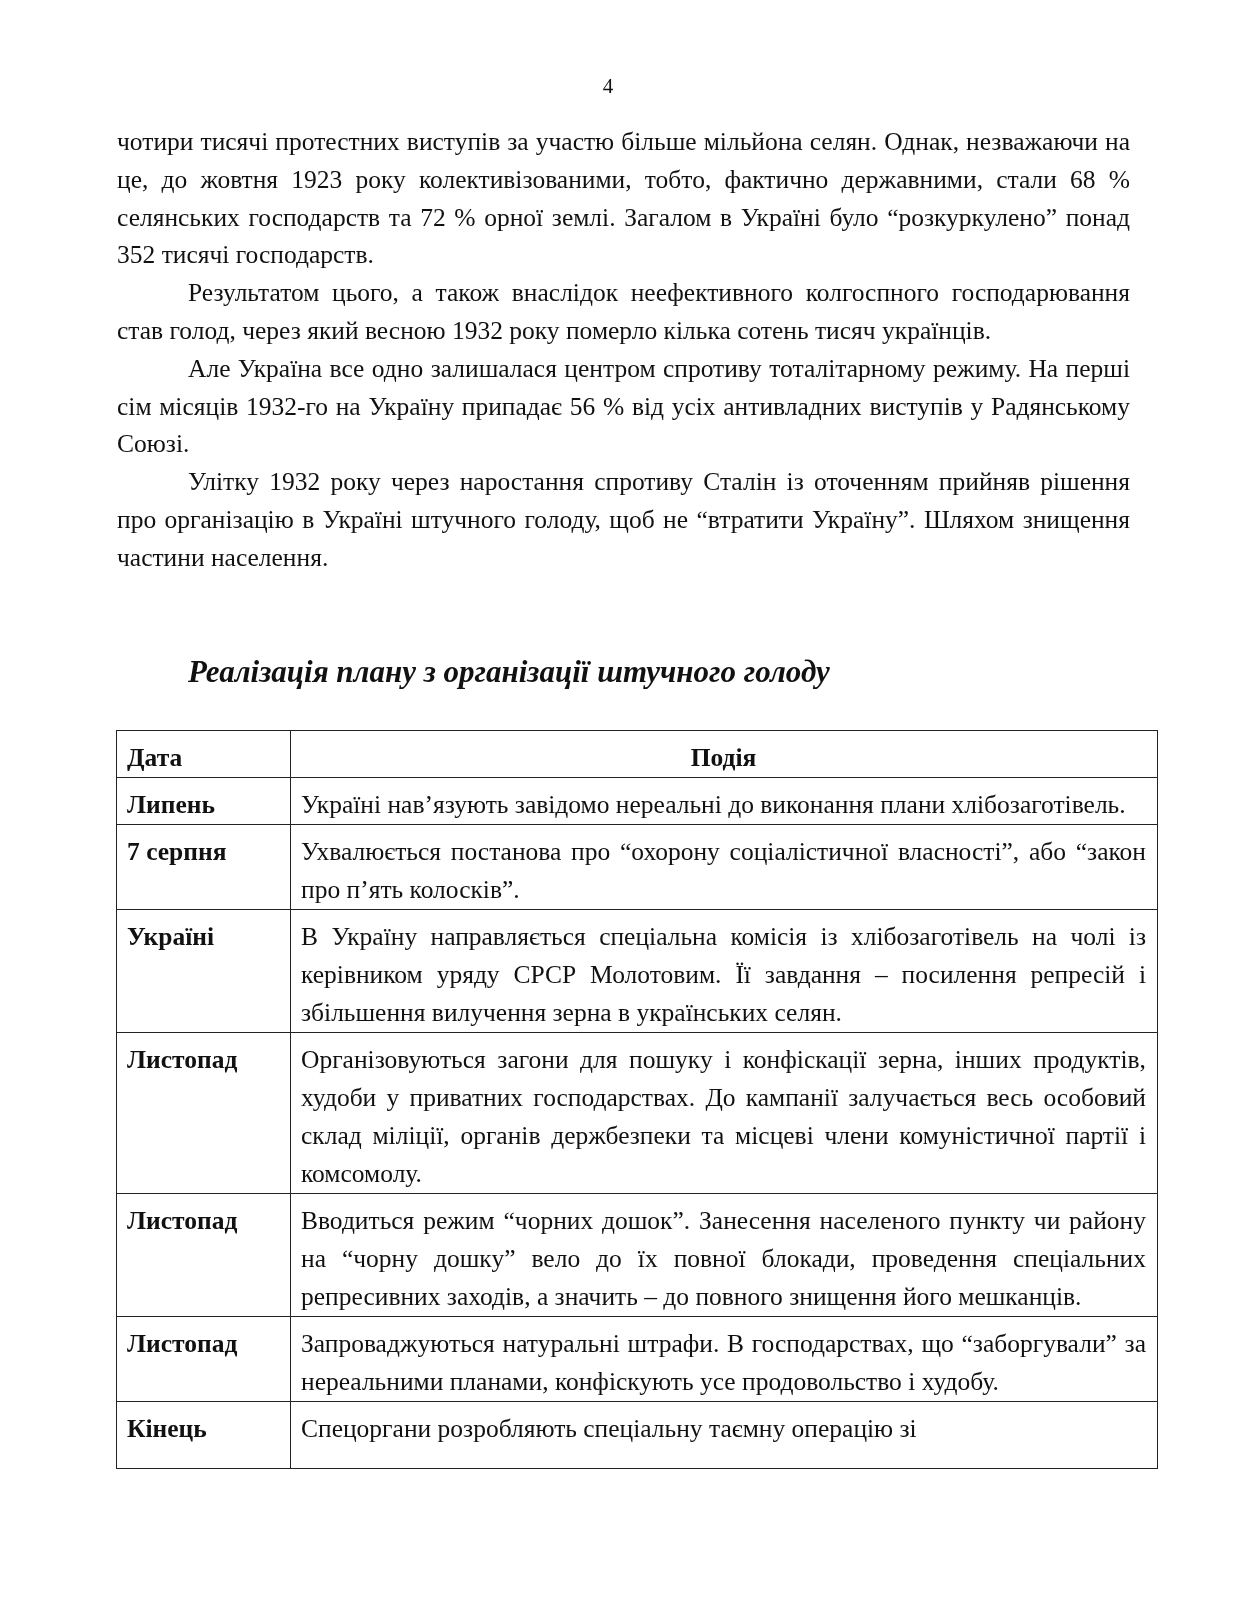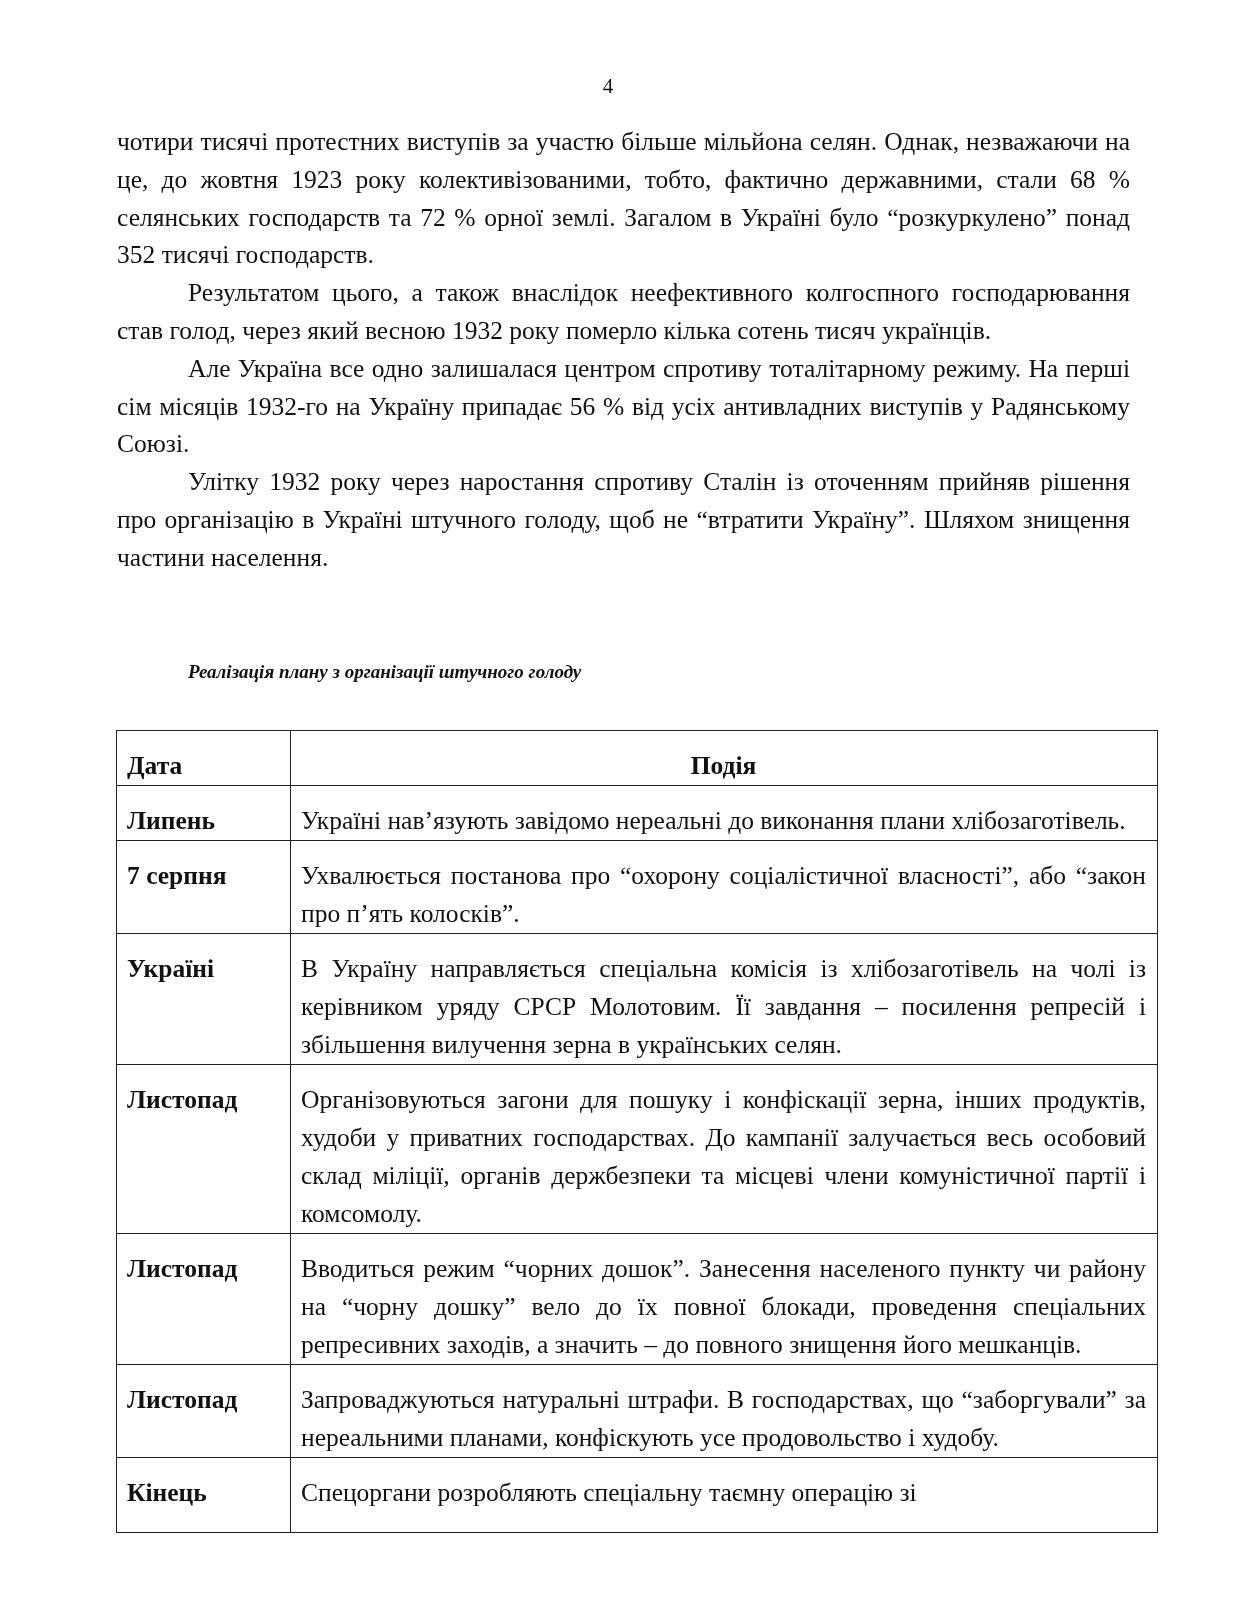--- a/index.html
+++ b/index.html
@@ -37,39 +37,39 @@
       text-align: justify;
       text-align-last: left;
     }
     .body-text p.indent {
       text-indent: 71px;
     }
     .section-title {
       position: absolute;
       left: 188px;
       top: 654px;
-      font-size: 19px;
+      font-size: 31px;
       line-height: 36px;
       font-weight: bold;
       font-style: italic;
     }
     table.events {
       position: absolute;
       left: 116px;
       top: 730px;
       width: 1041px;
       border-collapse: collapse;
       font-size: 25.5px;
       line-height: 38px;
       table-layout: fixed;
     }
     table.events td, table.events th {
       border: 1.5px solid #222222;
       vertical-align: top;
-      padding: 16px 11px 0 10px;
+      padding: 8px 11px 0 10px;
     }
     table.events col.c-date { width: 174px; }
     table.events col.c-event { width: 867px; }
     th.h-date {
       text-align: left;
       font-weight: bold;
       height: 36px;
       padding-top: 0;
     }
     th.h-event {

